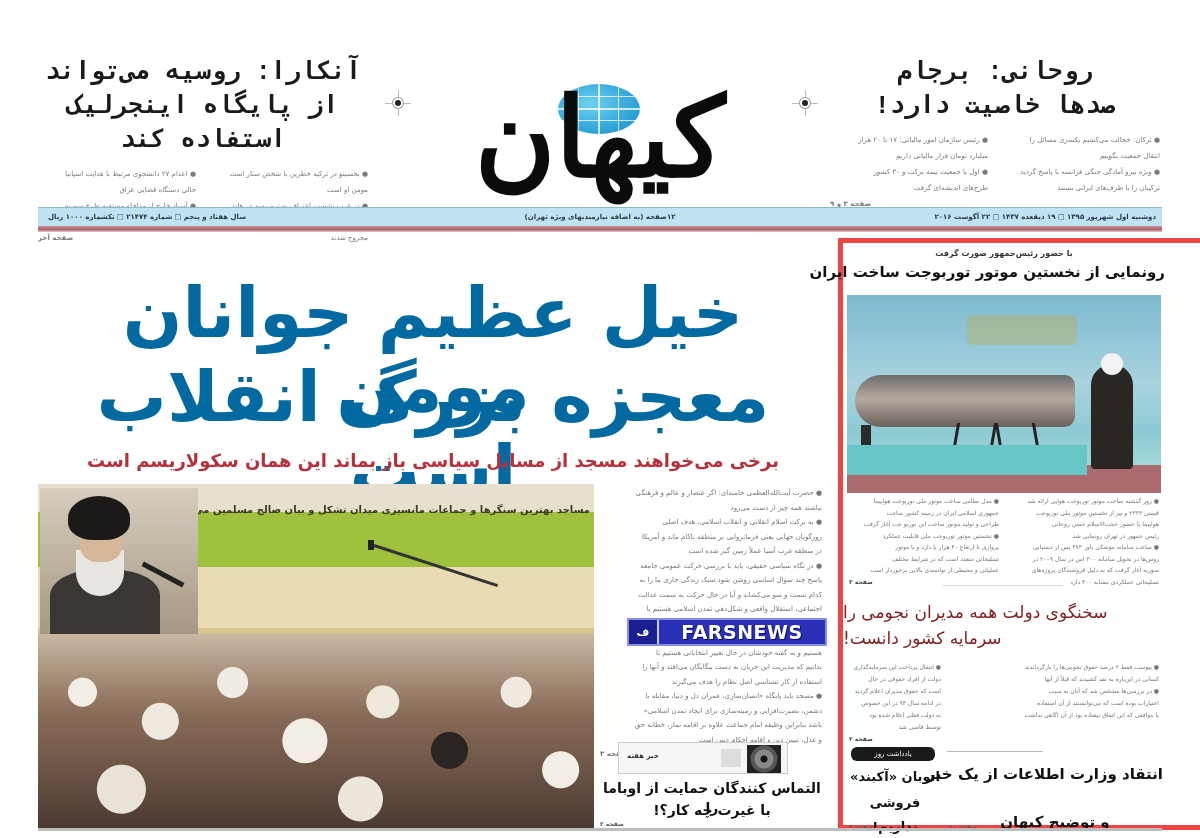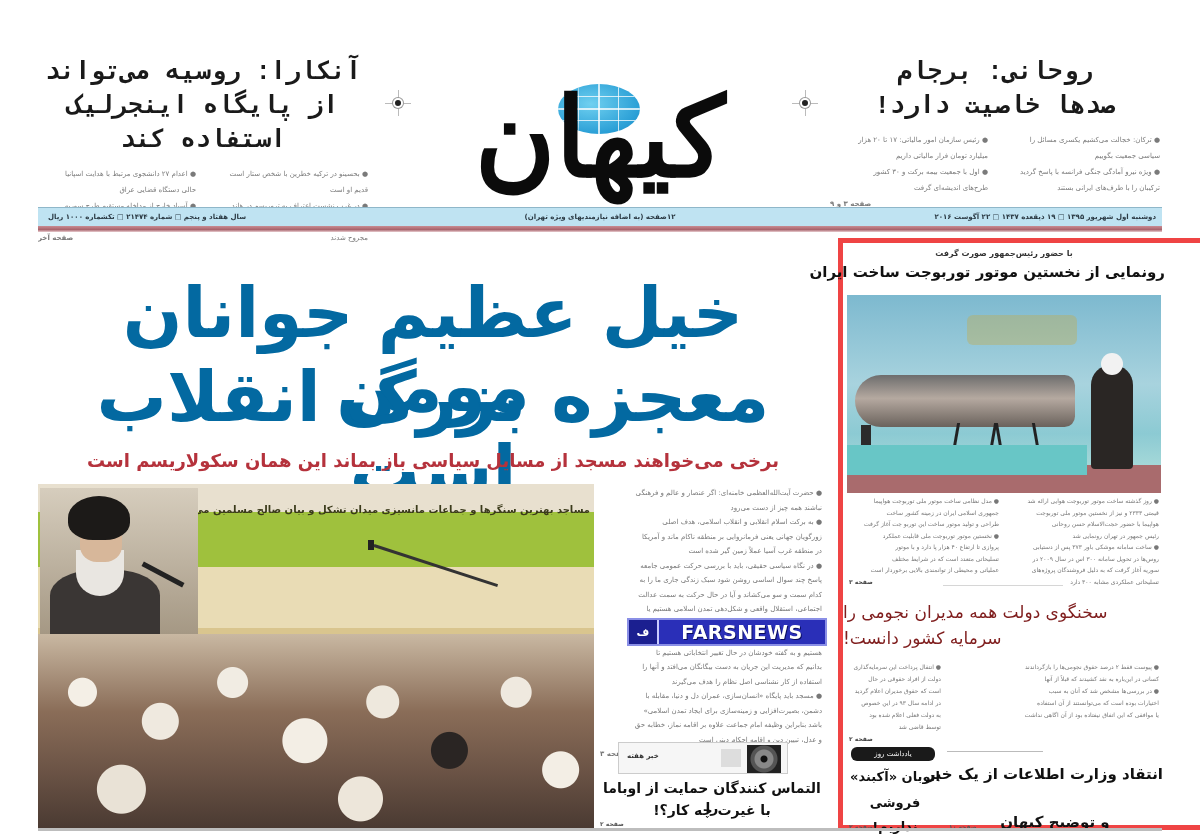--- a/index.html
+++ b/index.html
@@ -73,21 +73,21 @@
 <body>
 
 <div class="abs" style="left:0;top:0;width:1200px;height:236px;">
 
   <div class="abs" style="left:38px;top:56px;width:330px;height:150px;">
     <div class="mast-head-title">آنکارا: روسیه می‌تواند</div>
     <div class="mast-head-title">از پایگاه اینجرلیک استفاده کند</div>
     <div class="mast-bullets" style="margin-top:8px;">
       <span>● بحسینو در ترکیه خطرین با شخص ستار است</span>
       <span>● اعدام ۲۷ دانشجوی مرتبط با هدایت اسپانیا</span>
-      <span>قدیم او است</span>
+      <span>مومن او است</span>
       <span>حالی دستگاه قضایی عراق</span>
       <span>● در غرب نشست اعتراف به تروریسم در هلند</span>
       <span>● آسیاد خارج از مداخله مستقیم طرح سوریه</span>
       <span>بیش از ۲۰۰ هلاکتی مسلح گذشته و ۲۳۰ نفر</span>
       <span>کودتای بازخیمی با ترکیه</span>
       <span>مجروح شدند</span>
       <span style="text-align:left;font-weight:bold;">صفحه آخر</span>
     </div>
   </div>
 
@@ -110,21 +110,21 @@
   <div class="abs target" style="left:792px;top:90px;">
       <span class="dot"></span>
     </div>
 
   <div class="abs" style="left:830px;top:56px;width:330px;height:150px;">
     <div class="mast-head-title">روحانی: برجام</div>
     <div class="mast-head-title">صدها خاصیت دارد!</div>
     <div class="mast-bullets" style="margin-top:8px;">
       <span>● ترکان: خجالت می‌کشیم یکسری مسائل را</span>
       <span>● رئیس سازمان امور مالیاتی: ۱۷ تا ۲۰ هزار</span>
-      <span>سیاسی جمعیت بگوییم</span>
+      <span>انتقال جمعیت بگوییم</span>
       <span>میلیارد تومان فرار مالیاتی داریم</span>
       <span>● ویژه نیرو آمادگی جنگی فرانسه با پاسخ گردید</span>
       <span>● اول با جمعیت بیمه برکت و ۳۰ کشور</span>
       <span>ترکیبان را با طرف‌های ایرانی بستند</span>
       <span>طرح‌های اندیشه‌ای گرفت</span>
       <span></span>
       <span style="text-align:left;font-weight:bold;">صفحه ۳ و ۹</span>
     </div>
   </div>
 

